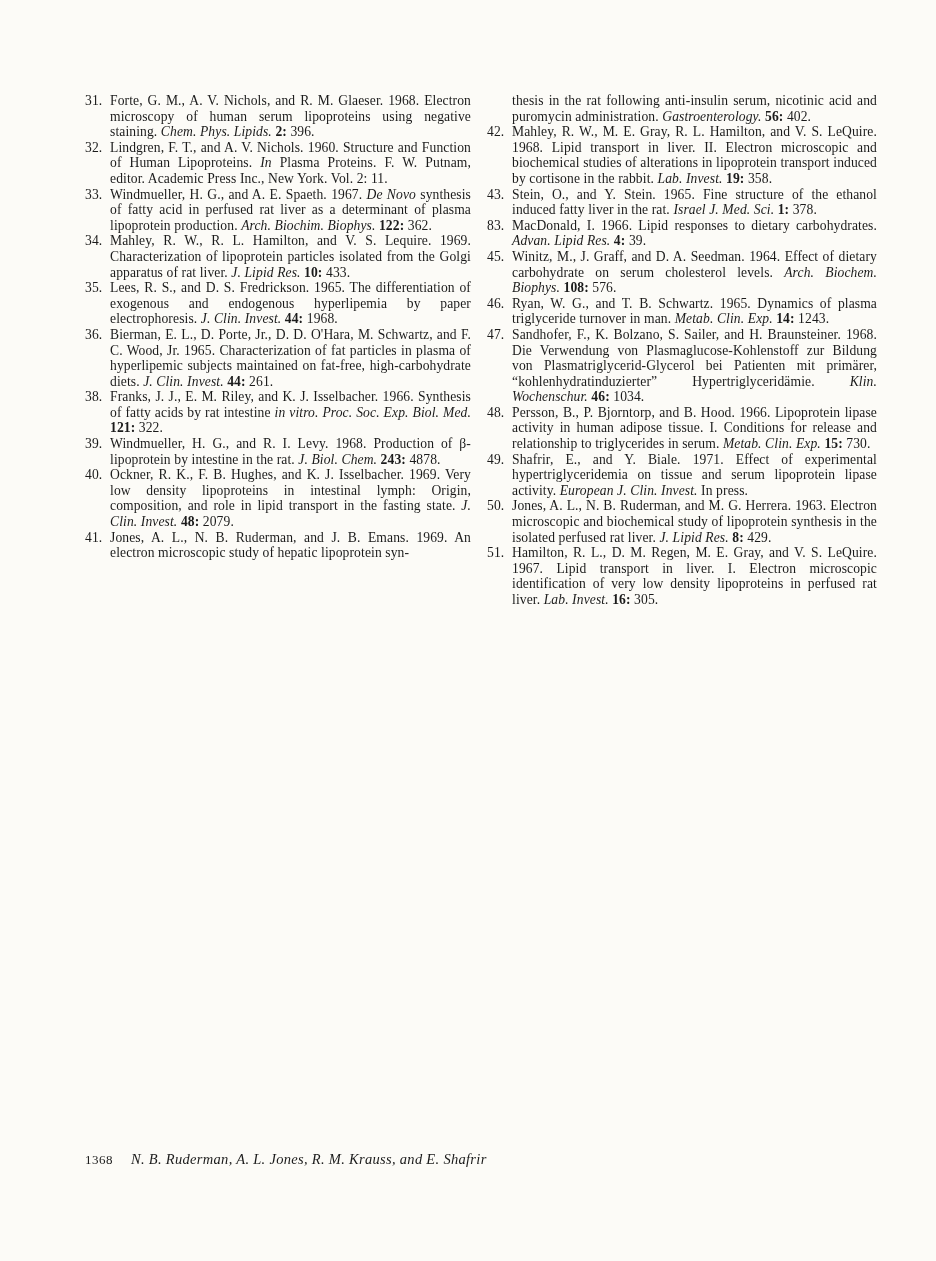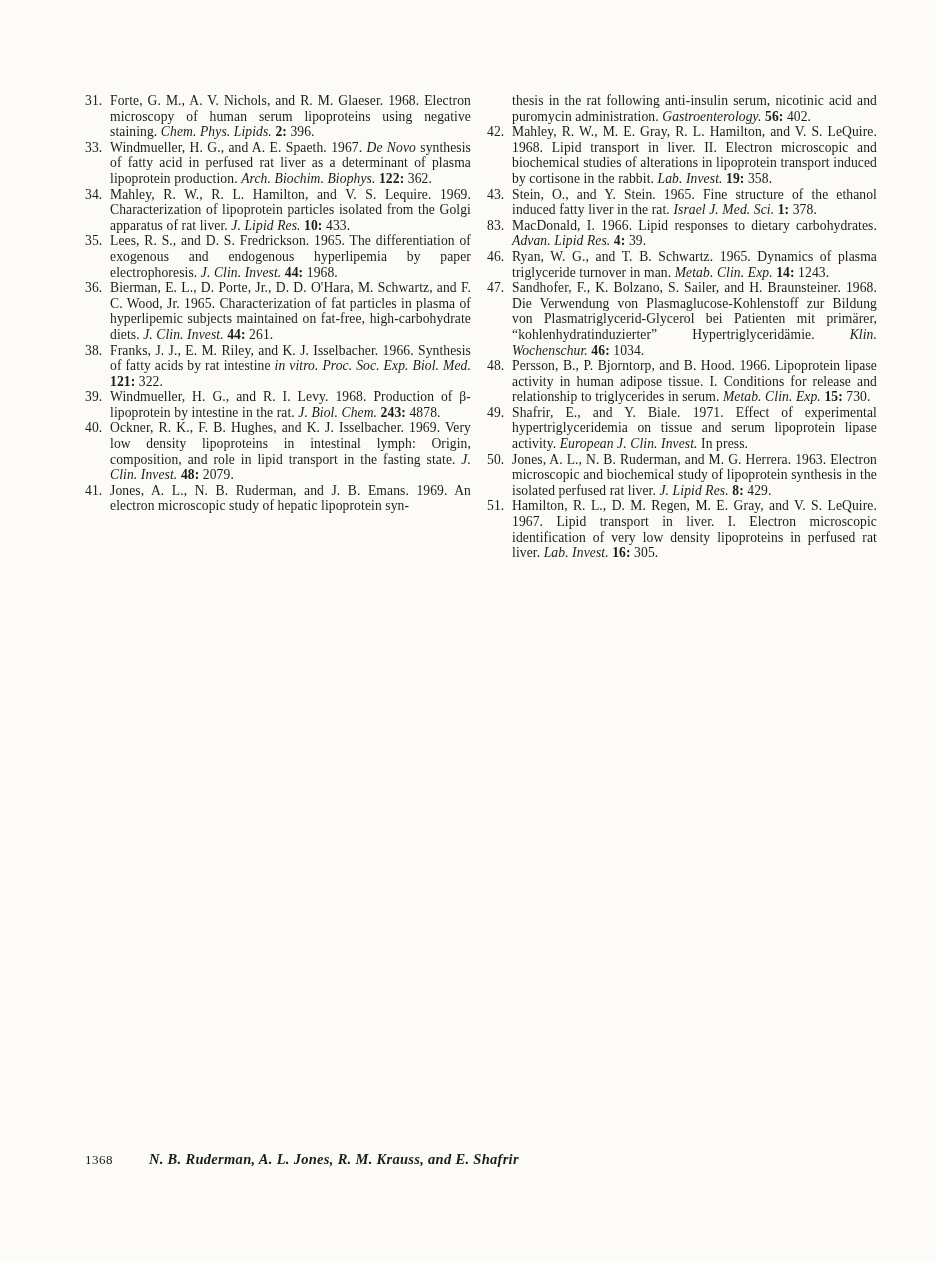--- a/index.html
+++ b/index.html
@@ -45,49 +45,51 @@
     top: 1150px;
     left: 85px;
     white-space: nowrap;
   }
   .page-number {
     font-size: 13px;
     letter-spacing: 0.5px;
     vertical-align: baseline;
   }
   .running-authors {
-    margin-left: 32px;
+    margin-left: 14px;
     font-size: 14.5px;
     font-style: italic;
-    font-weight: bold;
+    font-weight: normal;
     letter-spacing: 0.3px;
   }
 </style>
 </head>
 <body>
 
 <div class="page">
 
   <div class="columns">
     <div class="column col-left" id="col-left">
         <div class="ref"><span class="ref-num">31.</span><span class="n">Forte, G. M., A. V. Nichols, and R. M. Glaeser. 1968. Electron microscopy of human serum lipoproteins using negative staining. </span><span class="i">Chem. Phys. Lipids.</span><span class="n"> </span><span class="b">2:</span><span class="n"> 396.</span></div>
+        <div class="ref"><span class="ref-num">32.</span><span class="n">Lindgren, F. T., and A. V. Nichols. 1960. Structure and Function of Human Lipoproteins. </span><span class="i">In</span><span class="n"> Plasma Proteins. F. W. Putnam, editor. Academic Press Inc., New York. Vol. 2: 11.</span></div>
         <div class="ref"><span class="ref-num">33.</span><span class="n">Windmueller, H. G., and A. E. Spaeth. 1967. </span><span class="i">De Novo</span><span class="n"> synthesis of fatty acid in perfused rat liver as a determinant of plasma lipoprotein production. </span><span class="i">Arch. Biochim. Biophys.</span><span class="n"> </span><span class="b">122:</span><span class="n"> 362.</span></div>
         <div class="ref"><span class="ref-num">34.</span><span class="n">Mahley, R. W., R. L. Hamilton, and V. S. Lequire. 1969. Characterization of lipoprotein particles isolated from the Golgi apparatus of rat liver. </span><span class="i">J. Lipid Res.</span><span class="n"> </span><span class="b">10:</span><span class="n"> 433.</span></div>
         <div class="ref"><span class="ref-num">35.</span><span class="n">Lees, R. S., and D. S. Fredrickson. 1965. The differentiation of exogenous and endogenous hyperlipemia by paper electrophoresis. </span><span class="i">J. Clin. Invest.</span><span class="n"> </span><span class="b">44:</span><span class="n"> 1968.</span></div>
         <div class="ref"><span class="ref-num">36.</span><span class="n">Bierman, E. L., D. Porte, Jr., D. D. O'Hara, M. Schwartz, and F. C. Wood, Jr. 1965. Characterization of fat particles in plasma of hyperlipemic subjects maintained on fat-free, high-carbohydrate diets. </span><span class="i">J. Clin. Invest.</span><span class="n"> </span><span class="b">44:</span><span class="n"> 261.</span></div>
         <div class="ref"><span class="ref-num">38.</span><span class="n">Franks, J. J., E. M. Riley, and K. J. Isselbacher. 1966. Synthesis of fatty acids by rat intestine </span><span class="i">in vitro. Proc. Soc. Exp. Biol. Med.</span><span class="n"> </span><span class="b">121:</span><span class="n"> 322.</span></div>
         <div class="ref"><span class="ref-num">39.</span><span class="n">Windmueller, H. G., and R. I. Levy. 1968. Production of β-lipoprotein by intestine in the rat. </span><span class="i">J. Biol. Chem.</span><span class="n"> </span><span class="b">243:</span><span class="n"> 4878.</span></div>
         <div class="ref"><span class="ref-num">40.</span><span class="n">Ockner, R. K., F. B. Hughes, and K. J. Isselbacher. 1969. Very low density lipoproteins in intestinal lymph: Origin, composition, and role in lipid transport in the fasting state. </span><span class="i">J. Clin. Invest.</span><span class="n"> </span><span class="b">48:</span><span class="n"> 2079.</span></div>
         <div class="ref"><span class="ref-num">41.</span><span class="n">Jones, A. L., N. B. Ruderman, and J. B. Emans. 1969. An electron microscopic study of hepatic lipoprotein syn-</span></div>
       </div>
     <div class="column col-right" id="col-right">
         <div class="ref"><span class="n">thesis in the rat following anti-insulin serum, nicotinic acid and puromycin administration. </span><span class="i">Gastroenterology.</span><span class="n"> </span><span class="b">56:</span><span class="n"> 402.</span></div>
         <div class="ref"><span class="ref-num">42.</span><span class="n">Mahley, R. W., M. E. Gray, R. L. Hamilton, and V. S. LeQuire. 1968. Lipid transport in liver. II. Electron microscopic and biochemical studies of alterations in lipoprotein transport induced by cortisone in the rabbit. </span><span class="i">Lab. Invest.</span><span class="n"> </span><span class="b">19:</span><span class="n"> 358.</span></div>
         <div class="ref"><span class="ref-num">43.</span><span class="n">Stein, O., and Y. Stein. 1965. Fine structure of the ethanol induced fatty liver in the rat. </span><span class="i">Israel J. Med. Sci.</span><span class="n"> </span><span class="b">1:</span><span class="n"> 378.</span></div>
         <div class="ref"><span class="ref-num">83.</span><span class="n">MacDonald, I. 1966. Lipid responses to dietary carbohydrates. </span><span class="i">Advan. Lipid Res.</span><span class="n"> </span><span class="b">4:</span><span class="n"> 39.</span></div>
+        <div class="ref"><span class="ref-num">45.</span><span class="n">Winitz, M., J. Graff, and D. A. Seedman. 1964. Effect of dietary carbohydrate on serum cholesterol levels. </span><span class="i">Arch. Biochem. Biophys.</span><span class="n"> </span><span class="b">108:</span><span class="n"> 576.</span></div>
         <div class="ref"><span class="ref-num">46.</span><span class="n">Ryan, W. G., and T. B. Schwartz. 1965. Dynamics of plasma triglyceride turnover in man. </span><span class="i">Metab. Clin. Exp.</span><span class="n"> </span><span class="b">14:</span><span class="n"> 1243.</span></div>
         <div class="ref"><span class="ref-num">47.</span><span class="n">Sandhofer, F., K. Bolzano, S. Sailer, and H. Braunsteiner. 1968. Die Verwendung von Plasmaglucose-Kohlenstoff zur Bildung von Plasmatriglycerid-Glycerol bei Patienten mit primärer, “kohlenhydratinduzierter” Hypertriglyceridämie. </span><span class="i">Klin. Wochenschur.</span><span class="n"> </span><span class="b">46:</span><span class="n"> 1034.</span></div>
         <div class="ref"><span class="ref-num">48.</span><span class="n">Persson, B., P. Bjorntorp, and B. Hood. 1966. Lipoprotein lipase activity in human adipose tissue. I. Conditions for release and relationship to triglycerides in serum. </span><span class="i">Metab. Clin. Exp.</span><span class="n"> </span><span class="b">15:</span><span class="n"> 730.</span></div>
         <div class="ref"><span class="ref-num">49.</span><span class="n">Shafrir, E., and Y. Biale. 1971. Effect of experimental hypertriglyceridemia on tissue and serum lipoprotein lipase activity. </span><span class="i">European J. Clin. Invest.</span><span class="n"> In press.</span></div>
         <div class="ref"><span class="ref-num">50.</span><span class="n">Jones, A. L., N. B. Ruderman, and M. G. Herrera. 1963. Electron microscopic and biochemical study of lipoprotein synthesis in the isolated perfused rat liver. </span><span class="i">J. Lipid Res.</span><span class="n"> </span><span class="b">8:</span><span class="n"> 429.</span></div>
         <div class="ref"><span class="ref-num">51.</span><span class="n">Hamilton, R. L., D. M. Regen, M. E. Gray, and V. S. LeQuire. 1967. Lipid transport in liver. I. Electron microscopic identification of very low density lipoproteins in perfused rat liver. </span><span class="i">Lab. Invest.</span><span class="n"> </span><span class="b">16:</span><span class="n"> 305.</span></div>
       </div>
   </div>
 
   <div class="footer">

